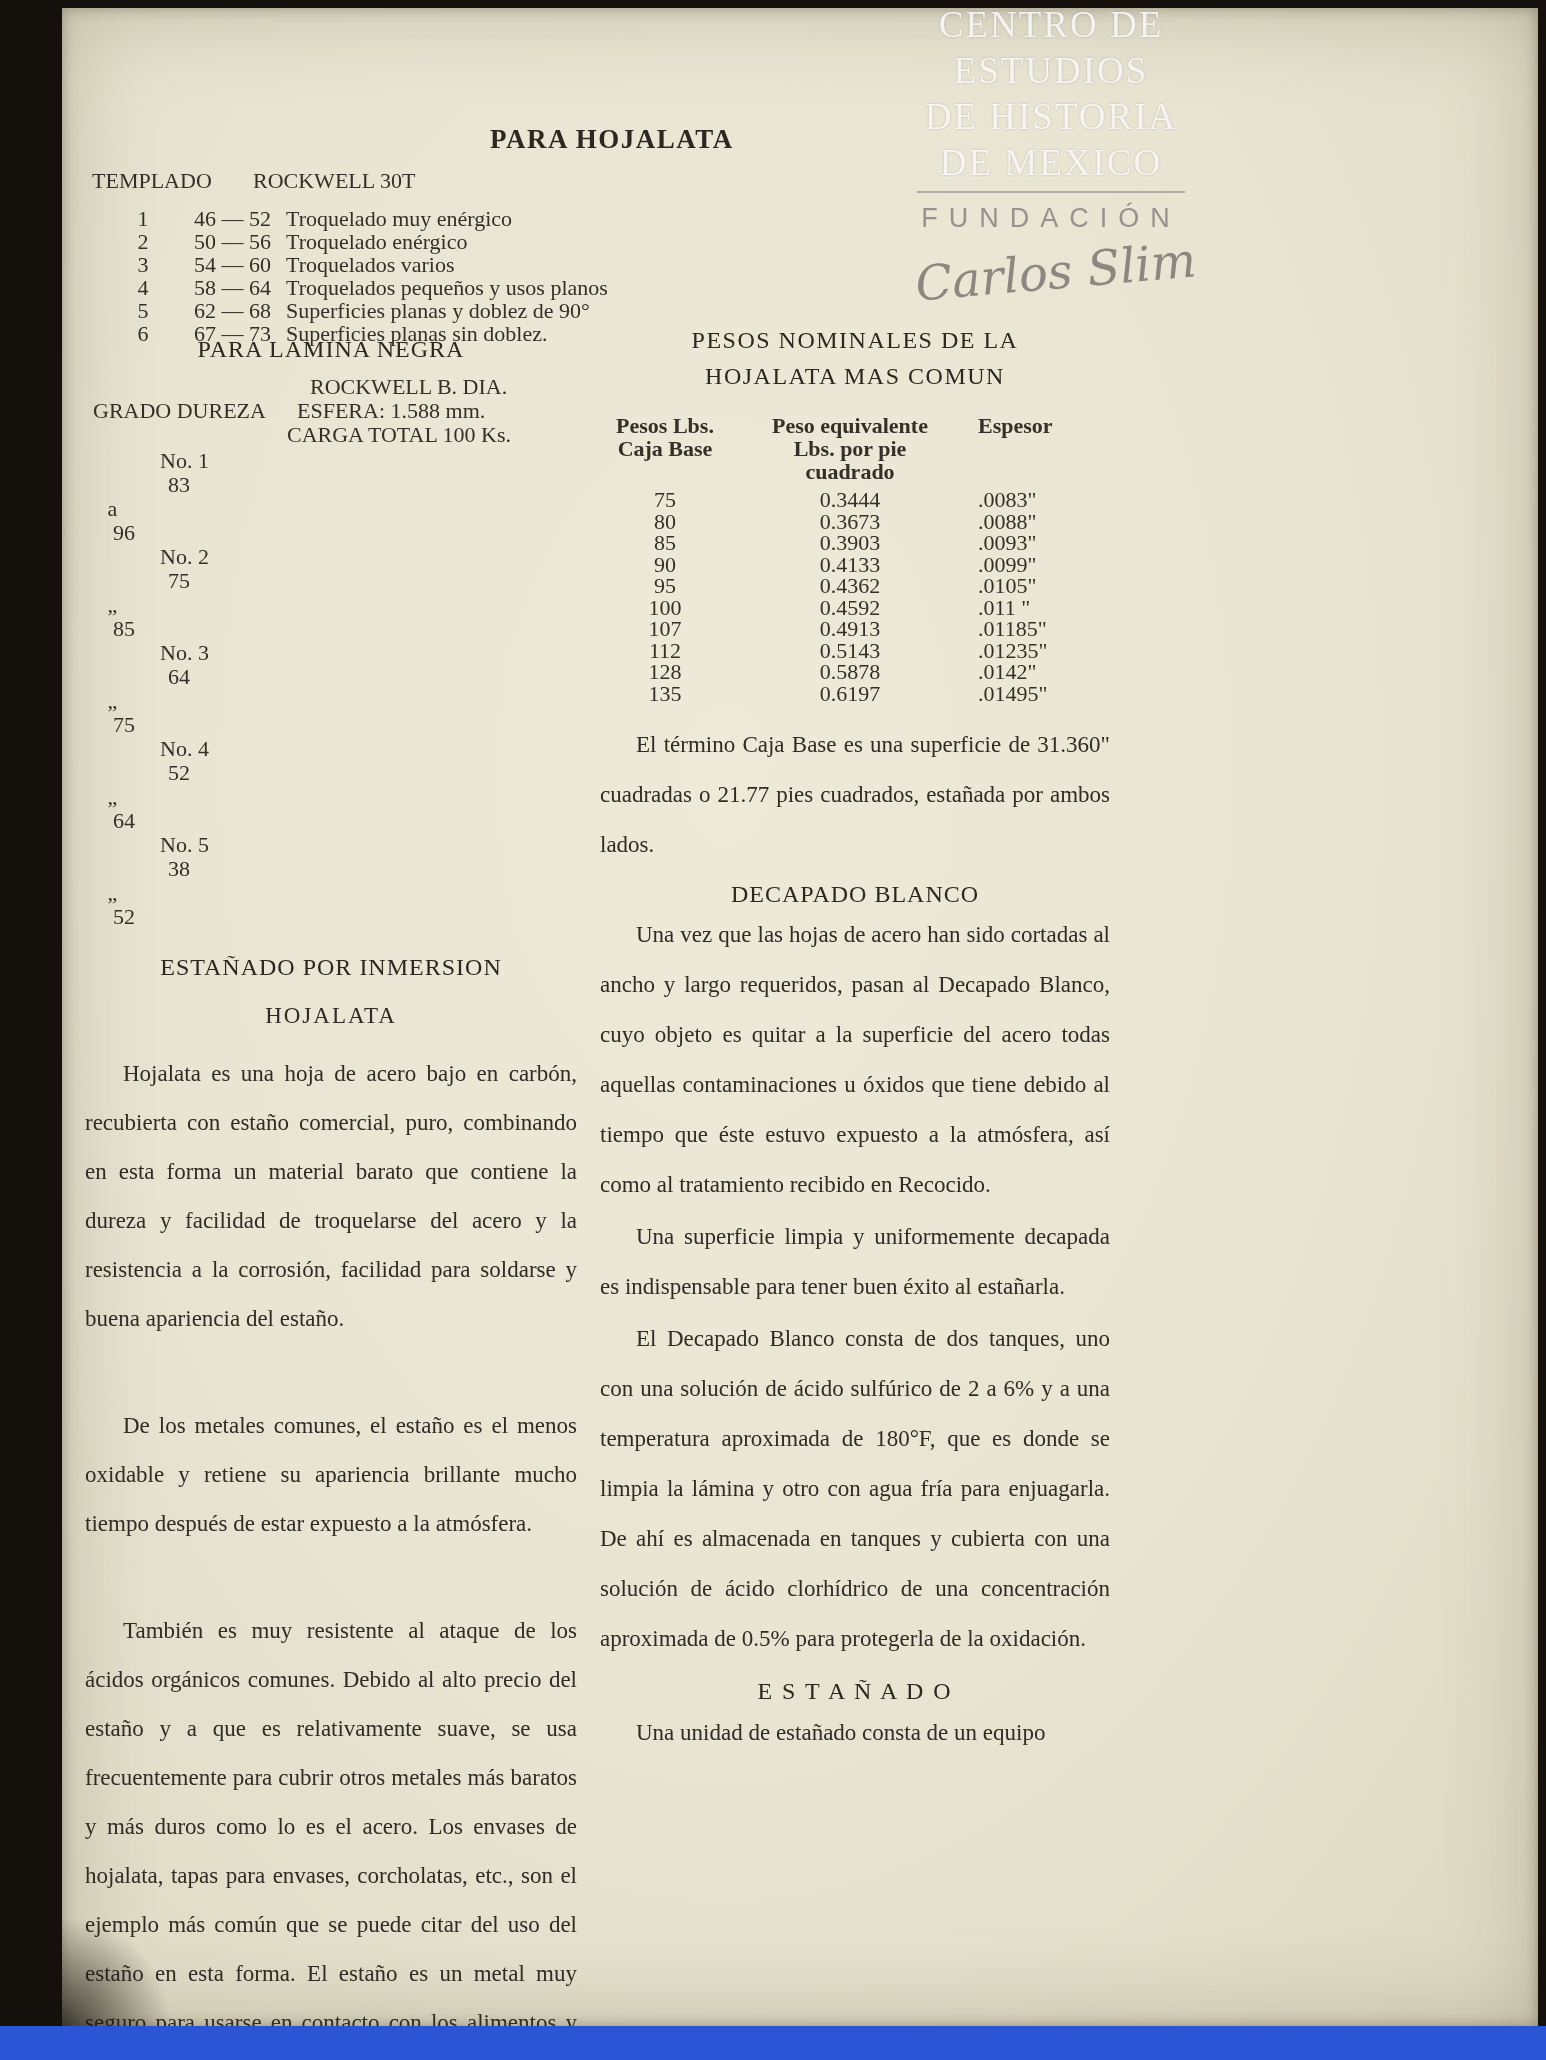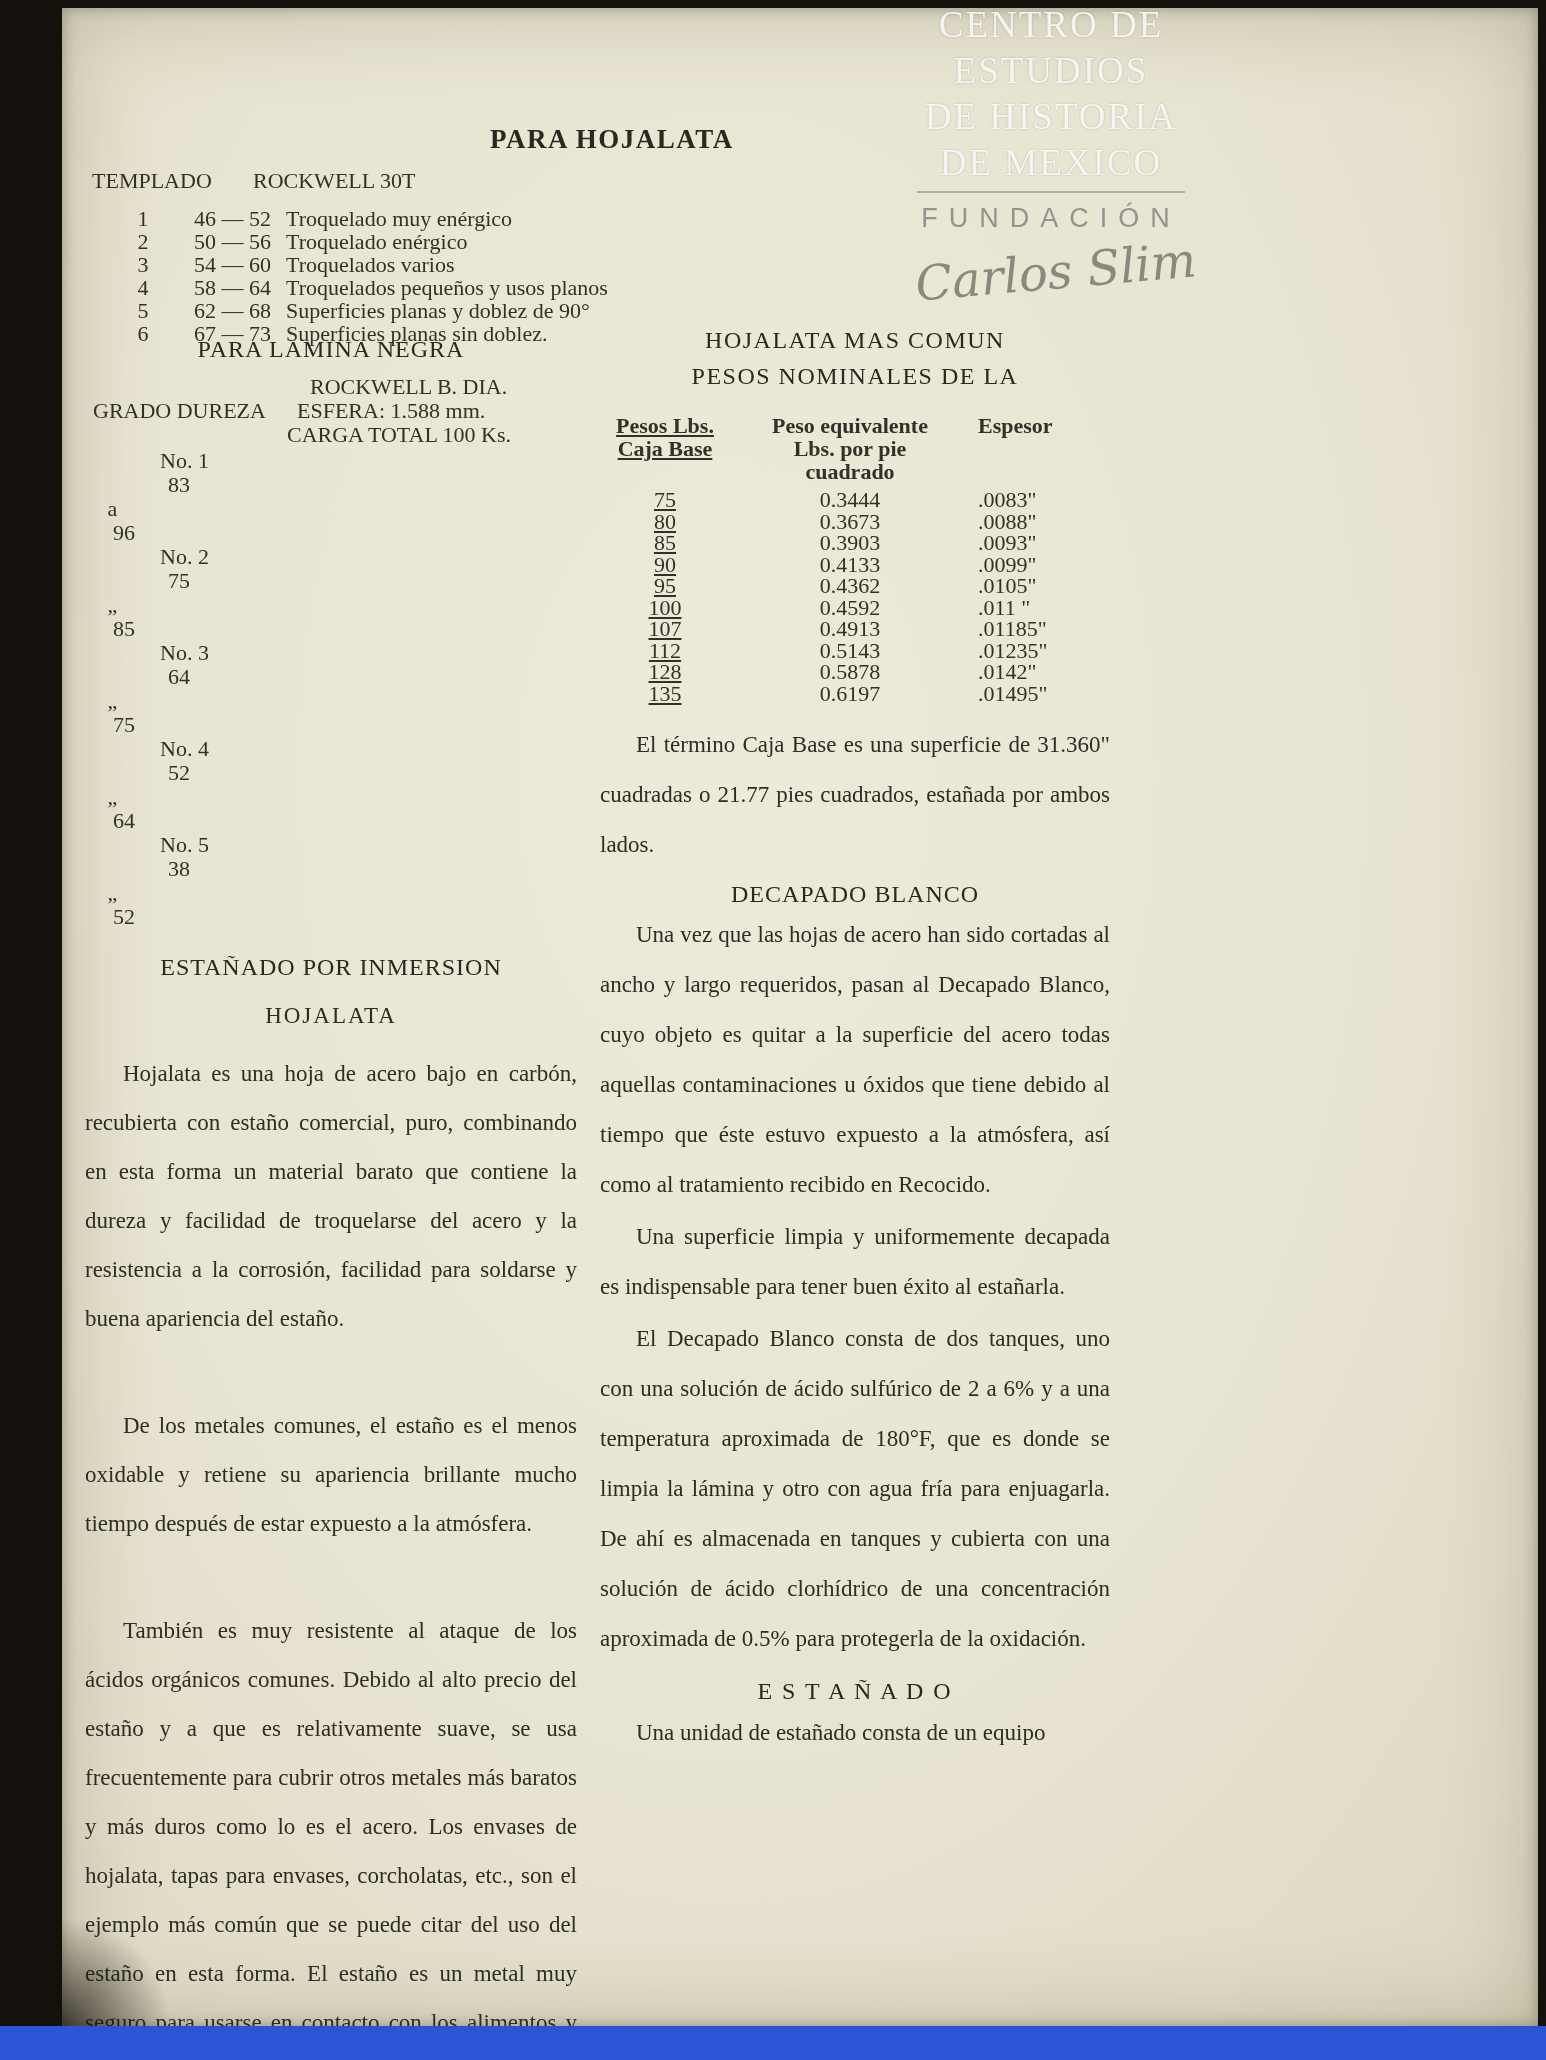--- a/index.html
+++ b/index.html
@@ -55,21 +55,21 @@
   .h-hojalata { margin-top:22px; font-size:23px; letter-spacing:2px; text-align:center; font-weight:normal; color:#2e2c25; }
   .left-col p { font-size:23px; line-height:49px; text-align:justify; text-indent:38px; }
   .p-first { margin-top:20px; }
   .p-gap { margin-top:58px; }
 
   
   .right-col { position:absolute; left:538px; top:314px; width:510px; }
   .pesos-title { font-size:24px; letter-spacing:1.5px; text-align:center; line-height:36px; font-weight:normal; color:#2a2820; }
   .pesos-table { margin-top:20px; font-size:22px; color:#323028; }
   .pt-head { display:flex; font-weight:bold; line-height:23px; }
-  .pt-c1 { width:130px; text-align:center;text-decoration:underline; }
+  .pt-c1 { width:130px; text-align:center; }
   .pt-c2 { width:240px; text-align:center; }
   .pt-c3 { width:140px; text-align:left; padding-left:8px; }
   .pt-rows { margin-top:6px; }
   .pt-row { display:flex; line-height:21.5px; }
   .right-col p { font-size:23px; line-height:50px; text-align:justify; text-indent:36px; }
   .nota { margin-top:16px; }
   .h-decapado { margin-top:10px; line-height:28px; }
   .rp { margin-top:2px; }
   .h-estanado2 { margin-top:12px; line-height:30px; letter-spacing:2px; }
   .p-final { text-align:left; }
@@ -187,22 +187,22 @@
       <div class="h-hojalata">HOJALATA</div>
 
       <p class="p-first">Hojalata es una hoja de acero bajo en carbón, recubierta con estaño comercial, puro, combinando en esta forma un material barato que contiene la dureza y facilidad de troquelarse del acero y la resistencia a la corrosión, facilidad para soldarse y buena apariencia del estaño.</p>
       <p class="p-gap">De los metales comunes, el estaño es el menos oxidable y retiene su apariencia brillante mucho tiempo después de estar expuesto a la atmósfera.</p>
       <p class="p-gap">También es muy resistente al ataque de los ácidos orgánicos comunes. Debido al alto precio del estaño y a que es relativamente suave, se usa frecuentemente para cubrir otros metales más baratos y más duros como lo es el acero. Los envases de hojalata, tapas para envases, corcholatas, etc., son el ejemplo más común que se puede citar del uso del estaño en esta forma. El estaño es un metal muy seguro para usarse en contacto con los alimentos y por lo tanto, la mayor parte de la producción mundial de estaño se usa en la manufactura de hojalata para envases de productos alimenticios.</p>
     </div>
 
     <div class="right-col">
 
       <div class="pesos-title">
+        <div>PESOS NOMINALES DE LA</div>
         <div>HOJALATA MAS COMUN</div>
-        <div>PESOS NOMINALES DE LA</div>
       </div>
 
       <div class="pesos-table">
         <div class="pt-head">
           <span class="pt-c1">
             <span>Pesos Lbs.</span><br>
             <span>Caja Base</span>
           </span>
           <span class="pt-c2">
             <span>Peso equivalente</span><br>

